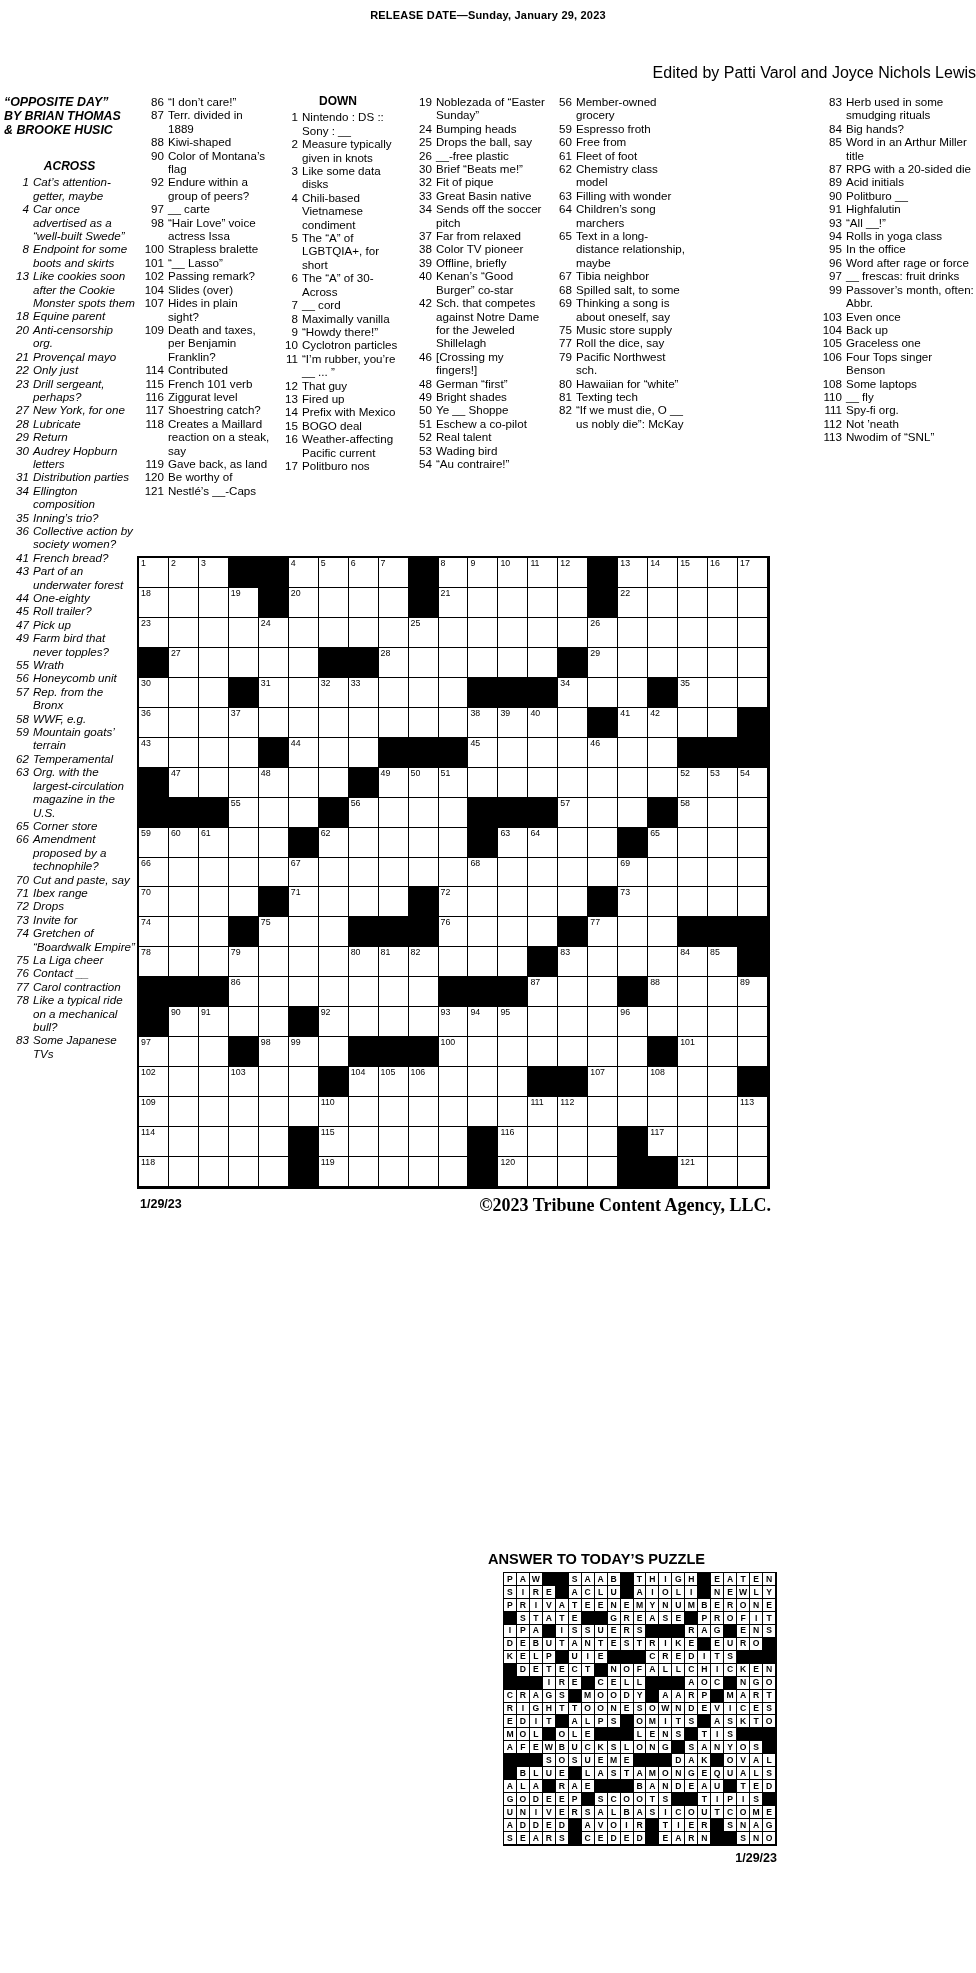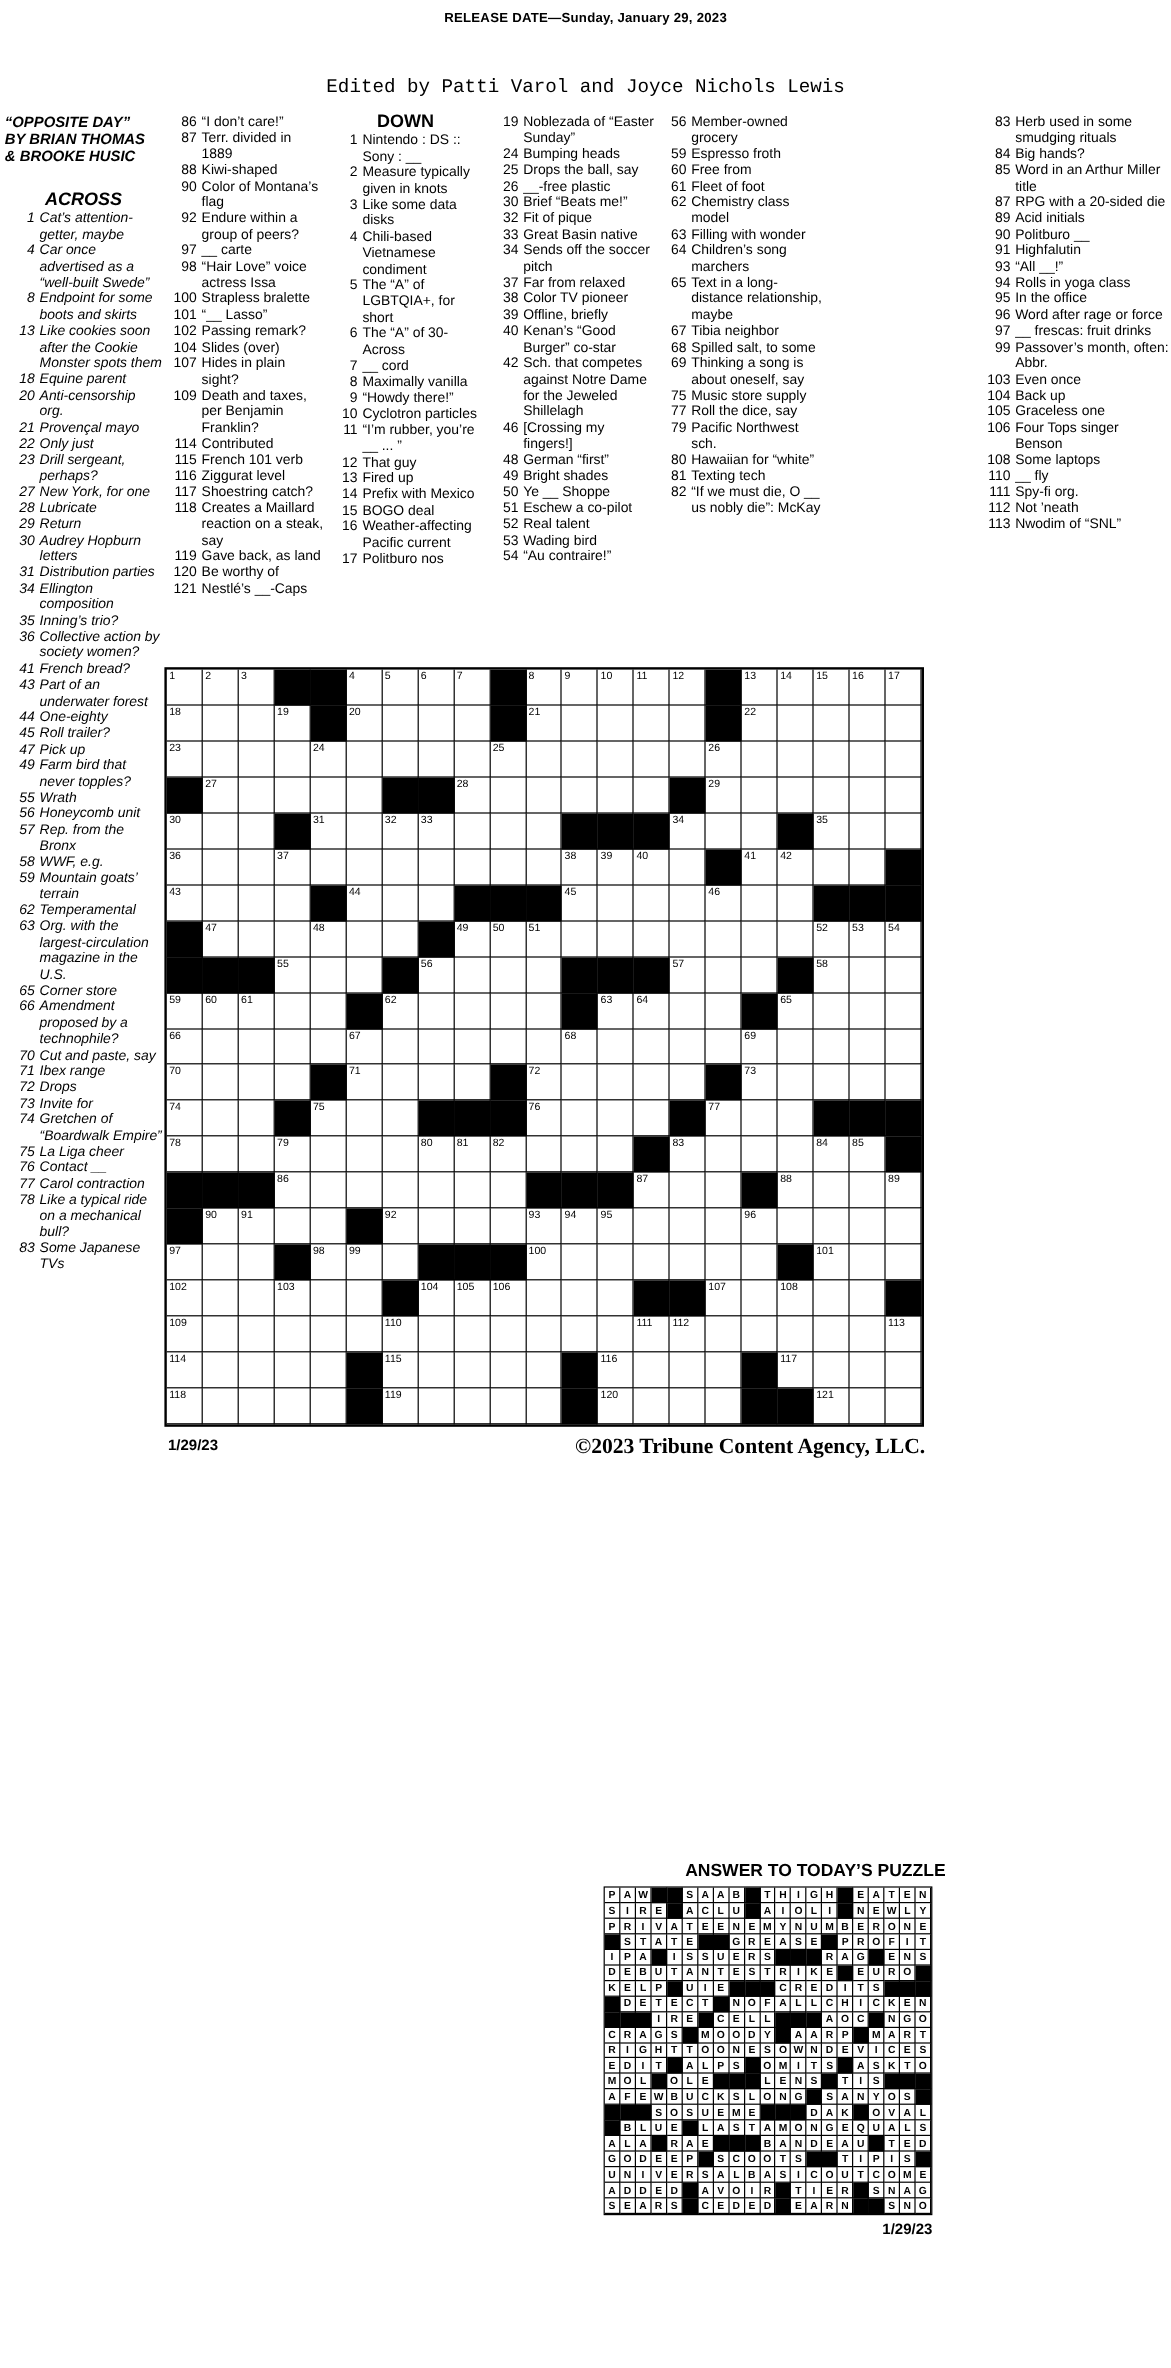--- a/index.html
+++ b/index.html
@@ -2,45 +2,45 @@
 <html><head>
 <meta charset="utf-8">
 <style>
   html,body{margin:0;padding:0;background:#e8e8e8;}
   .page{position:relative;width:976px;height:1973px;background:#fff;color:#000;
         font-family:"Liberation Sans",sans-serif;margin:0 auto;overflow:hidden;}
   .release{position:absolute;top:9px;left:0;right:0;text-align:center;
            font-size:11px;font-weight:bold;letter-spacing:.2px;}
   .title{position:absolute;top:20px;left:0;right:0;text-align:center;
          font-size:37px;font-weight:bold;letter-spacing:-1px;}
-  .subtitle{position:absolute;top:64px;left:0;right:0;text-align:center;
-            font-family:Liberation Mono, monospace;font-size:16px;}
+  .subtitle{position:absolute;top:64px;left:0;right:0;text-align:right;
+            font-family:Liberation Sans, sans-serif;font-size:16px;}
   .col{position:absolute;top:95px;font-size:11.6px;line-height:13.4px;}
   .c1{left:4px;width:131px;font-style:italic;}
   .c2{left:139px;width:132px;}
   .c3{left:273px;width:130px;}
   .c4{left:407px;width:138px;}
   .c5{left:547px;width:138px;}
   .c6{left:817px;width:157px;}
   .byline{font-weight:bold;font-size:12.4px;line-height:14px;}
-  .chead{font-weight:bold;font-size:15px;text-align:center;margin-bottom:2px;}
+  .chead{font-weight:bold;font-size:12px;text-align:center;margin-bottom:2px;}
   .c1 .chead{margin-top:23px;}
   .clue{display:flex;}
   .clue .n{flex:0 0 25px;text-align:right;padding-right:4px;}
   .clue .t{flex:1;}
   .mgrid{position:absolute;left:137px;top:556px;width:633px;height:633px;
          display:grid;grid-template-columns:repeat(21,1fr);grid-template-rows:repeat(21,1fr);
          border:2px solid #000;box-sizing:border-box;background:#fff;}
   .mcell{position:relative;border-right:1px solid #000;border-bottom:1px solid #000;box-sizing:border-box;}
   .mcell.b{background:#000;}
   .mcell .num{position:absolute;top:1px;left:2px;font-size:8.8px;line-height:1;}
   .gfoot-date{position:absolute;left:140px;top:1197px;font-size:12.5px;font-weight:bold;}
   .gfoot-copy{position:absolute;left:400px;top:1195px;width:371px;text-align:right;
               font-family:"Liberation Serif",serif;font-size:18px;font-weight:bold;}
-  .ans-title{position:absolute;left:488px;top:1551px;width:300px;text-align:right;
+  .ans-title{position:absolute;left:488px;top:1551px;width:300px;text-align:left;
              font-size:14.6px;font-weight:bold;}
   .agrid{position:absolute;left:503px;top:1572px;width:274px;height:274px;
          display:grid;grid-template-columns:repeat(21,1fr);grid-template-rows:repeat(21,1fr);
          border:1px solid #000;box-sizing:border-box;background:#fff;}
   .acell{border-right:1px solid #000;border-bottom:1px solid #000;box-sizing:border-box;
          display:flex;align-items:center;justify-content:center;
          font-size:8.6px;font-weight:bold;line-height:1;}
   .acell.b{background:#000;}
   .ans-date{position:absolute;left:503px;top:1851px;width:274px;text-align:right;
             font-size:12.5px;font-weight:bold;}

